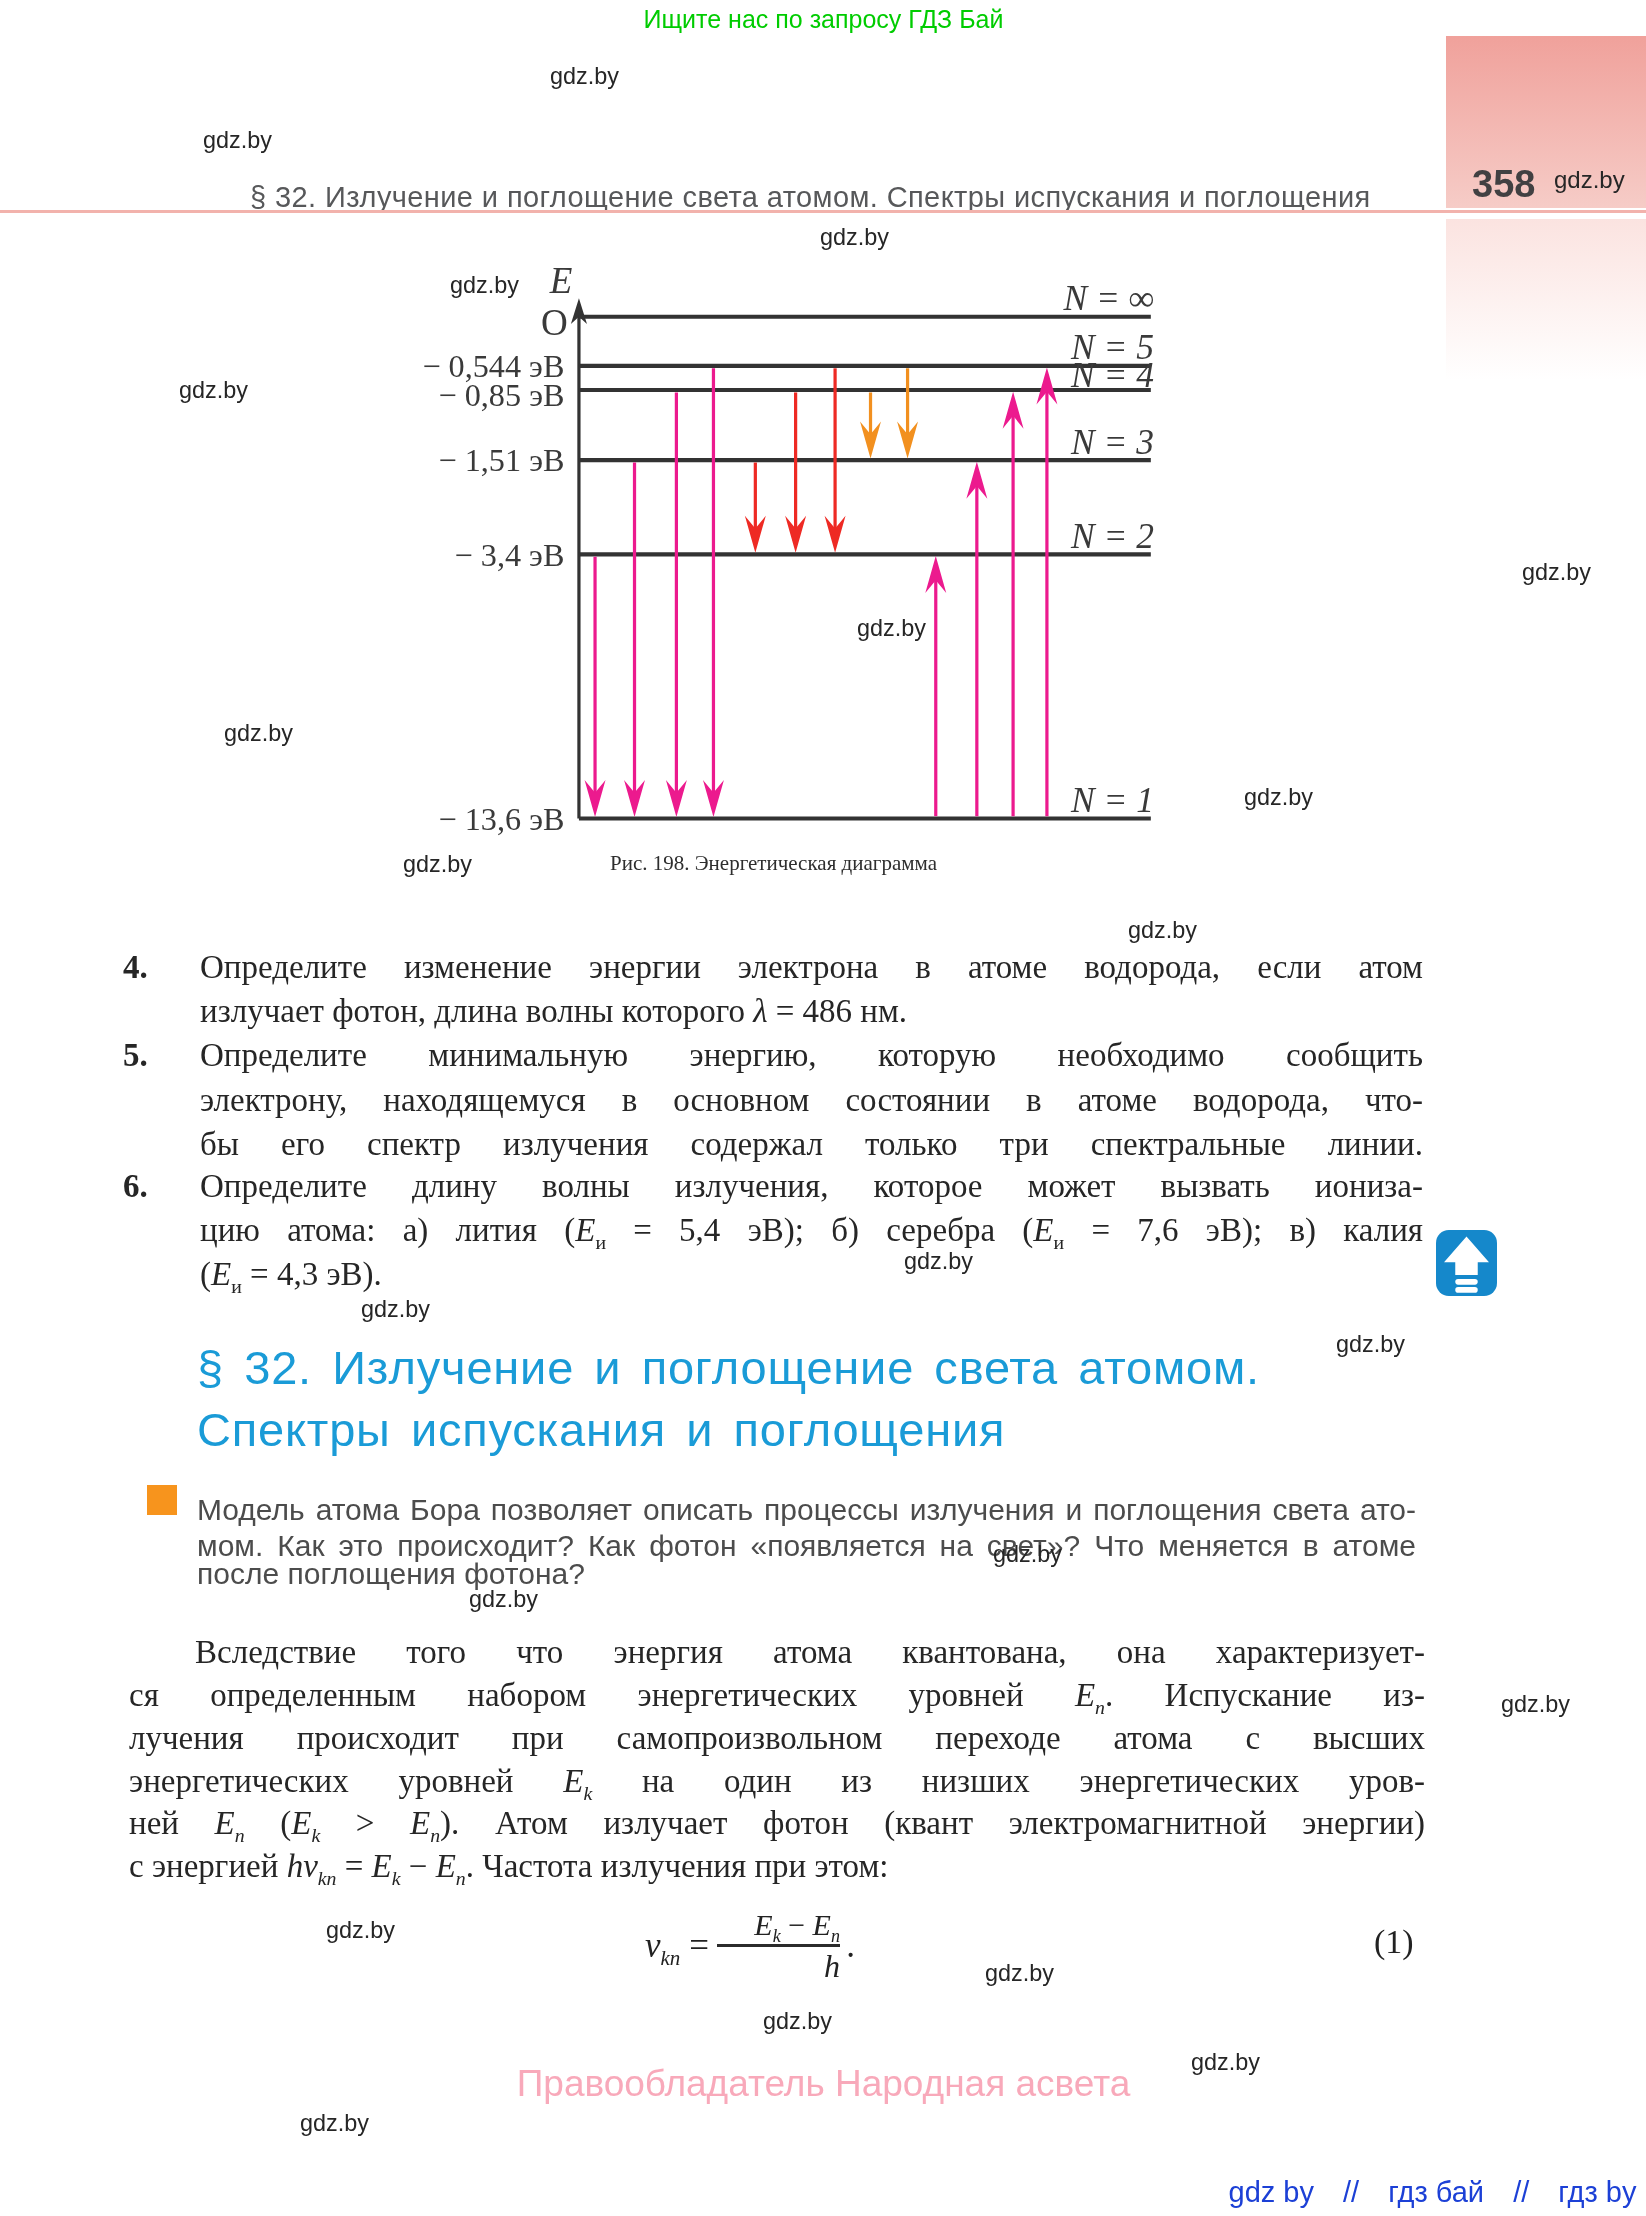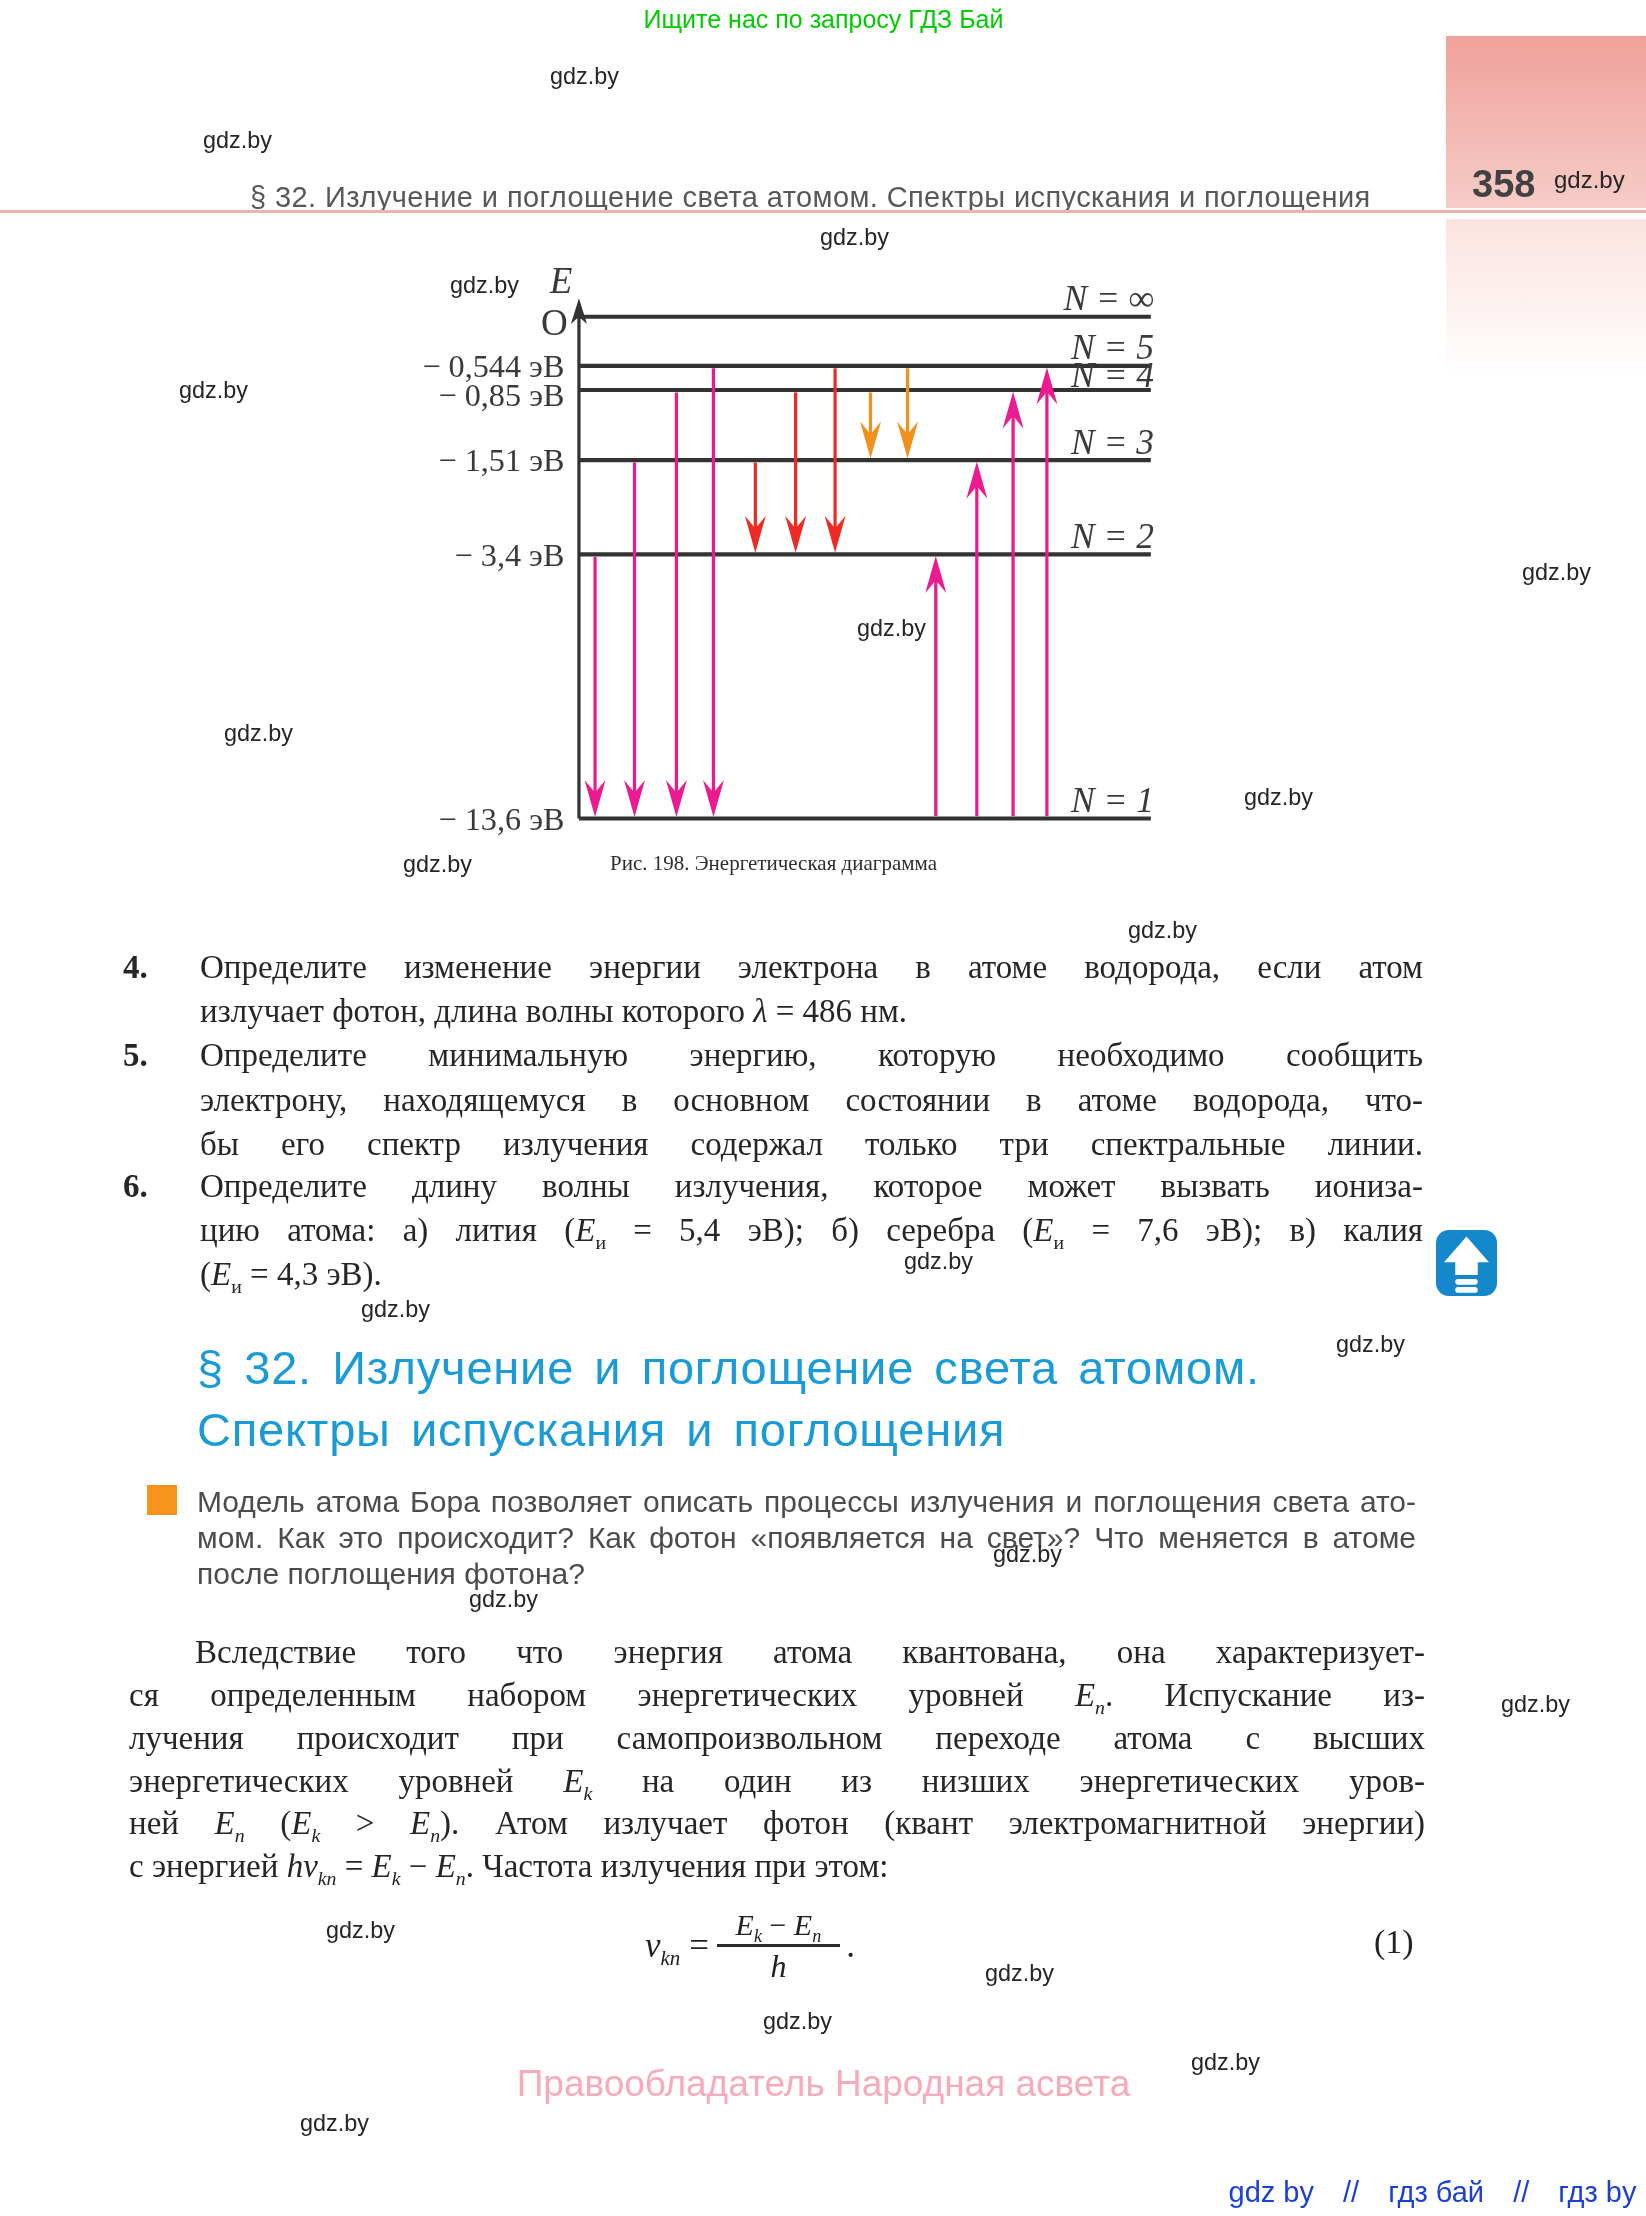--- a/index.html
+++ b/index.html
@@ -33,26 +33,26 @@
   .pl{white-space:nowrap;}
   .pnum{position:absolute;left:123px;font-size:33px;font-weight:bold;line-height:44px;}
   sub{font-size:60%;line-height:0;}
   
   .sec-line{position:absolute;left:197px;font-family:"Liberation Sans",sans-serif;font-weight:normal;
             font-size:47px;color:#1A9BD7;letter-spacing:0.8px;word-spacing:6.4px;white-space:nowrap;}
   
   .bullet{position:absolute;left:147px;top:1485px;width:30px;height:30px;background:#F7941D;}
   .il{position:absolute;left:197px;width:1219px;font-family:"Liberation Sans",sans-serif;
       font-size:30px;line-height:37px;color:#4c4c4c;}
-  .ilj{text-align:justify;overflow:hidden;height:37px;}
+  .ilj{text-align:justify;overflow:hidden;height:37px;margin-top:8px;}
   .ilj::after{content:"";display:inline-block;width:100%;height:0;}
   .ilp{white-space:nowrap;}
   
   .formula{position:absolute;left:645px;top:1908px;display:flex;align-items:center;font-size:35px;color:#222;}
-  .frac{display:inline-flex;flex-direction:column;align-items:center;margin-left:8px;}
+  .frac{display:inline-flex;flex-direction:column;align-items:flex-end;margin-left:8px;}
   .frac .num{font-size:30px;line-height:34px;}
   .frac .bar{width:123px;height:2.4px;background:#2b2b2b;margin:2.4px 0;}
   .frac .den{font-size:32px;line-height:35px;font-style:italic;}
   .eqnum{position:absolute;left:1374px;top:1923px;font-size:34px;color:#222;}
   
   .copyright{position:absolute;left:0;top:2063px;width:1647px;text-align:center;
              font-family:"Liberation Sans",sans-serif;font-size:37px;color:#F8A9BA;}
   .links{position:absolute;left:0;top:2176px;width:1647px;text-align:right;
          font-family:"Liberation Sans",sans-serif;font-size:29px;color:#1C40D6;}
   .links span{margin:0 10.5px;cursor:pointer;}

